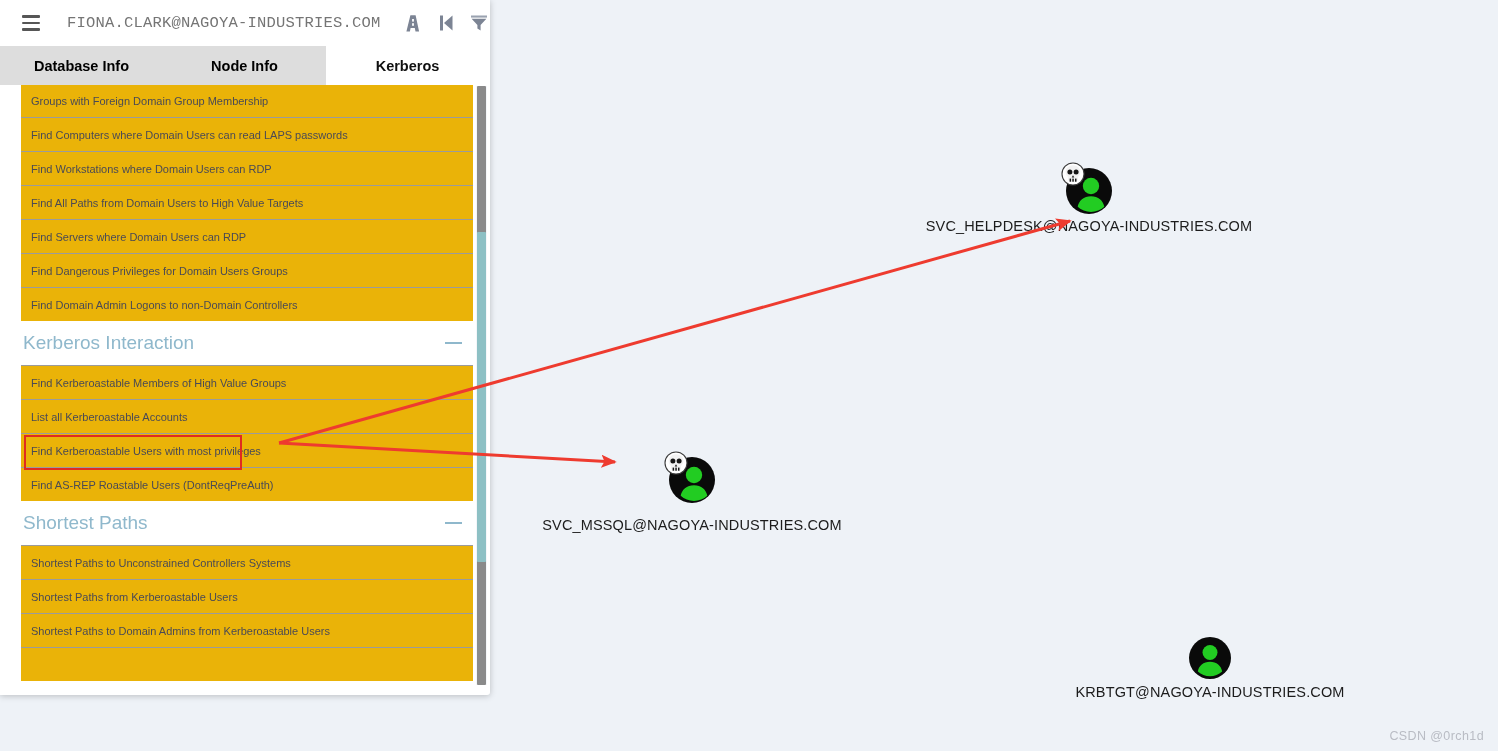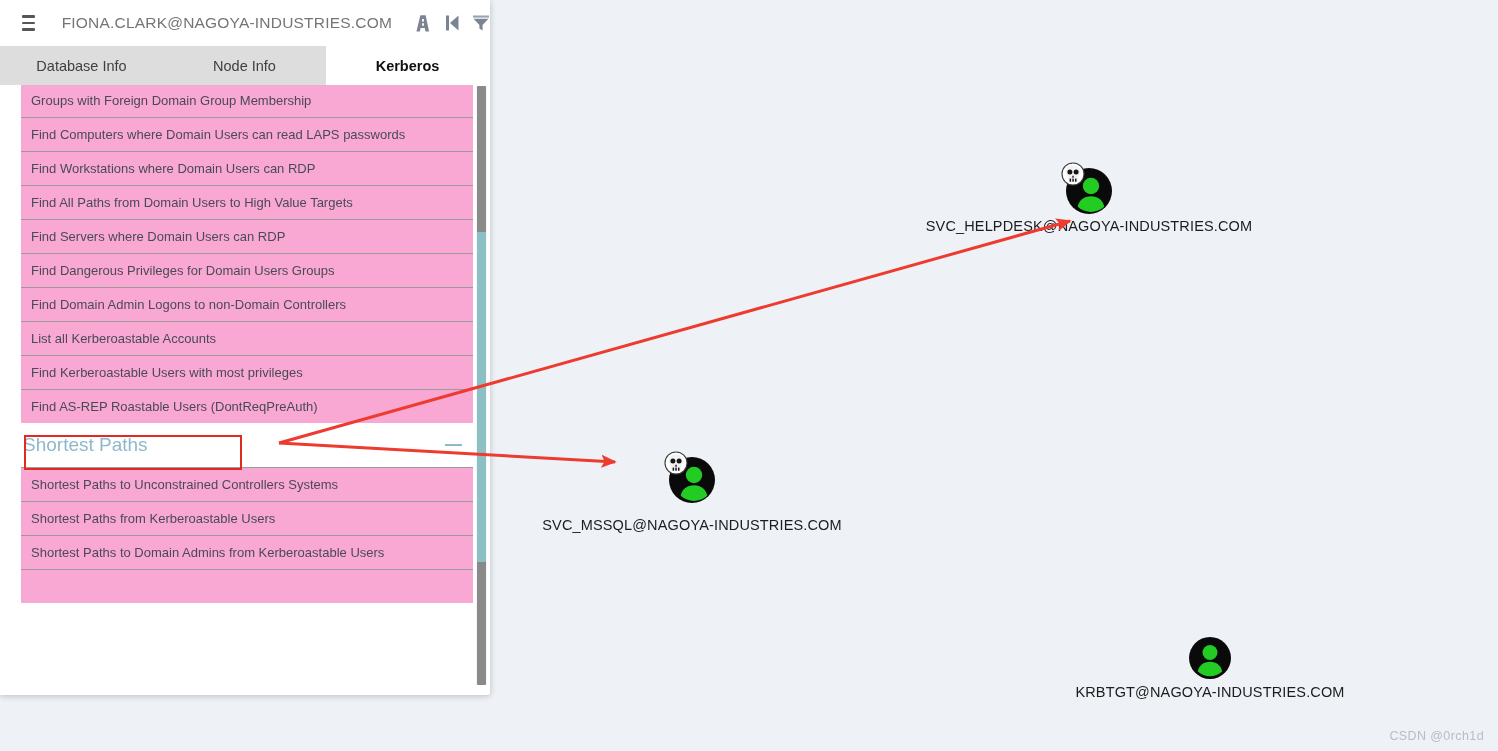--- a/index.html
+++ b/index.html
@@ -64,20 +64,21 @@
     border-bottom-right-radius: 3px;
   }
 
   #title-bar {
     position: absolute;
     left: 0; top: 0;
     width: 490px; height: 46px;
     display: flex;
     align-items: center;
     background: #ffffff;
+    font-family: Liberation Mono, monospace;
   }
   #hamburger-icon {
     width: 22px; height: 16px;
     margin-left: 22px;
     display: flex; flex-direction: column; justify-content: space-between;
     cursor: pointer;
   }
   #hamburger-icon i {
     display: block; height: 2.6px; background: #565656; border-radius: 1px;
   }
@@ -109,22 +110,22 @@
     height: 39px;
     display: flex;
     align-items: center;
     justify-content: center;
     font-size: 14.5px;
     cursor: pointer;
     user-select: none;
   }
   .tab.inactive {
     background: #dddddd;
-    color: #404040;
-    font-weight: normal;
+    color: #000000;
+    font-weight: bold;
   }
   .tab.active {
     background: #ffffff;
     color: #101010;
     font-weight: bold;
   }
 
   #list-viewport {
     position: absolute;
     left: 21px; top: 85px;
@@ -132,26 +133,26 @@
     overflow: hidden;
     background: #ffffff;
   }
   #list-inner {
     position: absolute;
     left: 0; top: -2px;
     width: 452px;
   }
   .q-item {
     height: 34px;
-    background: #f9a8d4;
+    background: #eab308;
     border-top: 1px solid #9b9b9b;
     display: flex;
     align-items: center;
     padding-left: 10px;
-    font-size: 13px;
+    font-size: 11px;
     color: #4a4a55;
     cursor: pointer;
   }
   .q-item:first-child { border-top: 1px solid #9b9b9b; }
   .q-header {
     height: 44px;
     display: flex;
     align-items: center;
     justify-content: space-between;
     padding: 0 11px 0 2px;
@@ -315,20 +316,25 @@
     <div id="list-inner">
 
       <div class="q-item">Groups with Foreign Domain Group Membership</div>
       <div class="q-item">Find Computers where Domain Users can read LAPS passwords</div>
       <div class="q-item">Find Workstations where Domain Users can RDP</div>
       <div class="q-item">Find All Paths from Domain Users to High Value Targets</div>
       <div class="q-item">Find Servers where Domain Users can RDP</div>
       <div class="q-item">Find Dangerous Privileges for Domain Users Groups</div>
       <div class="q-item">Find Domain Admin Logons to non-Domain Controllers</div>
 
+      <div class="q-header">
+        <span>Kerberos Interaction</span>
+        <span class="minus"></span>
+      </div>
+      <div class="q-item">Find Kerberoastable Members of High Value Groups</div>
       <div class="q-item">List all Kerberoastable Accounts</div>
       <div class="q-item">Find Kerberoastable Users with most privileges</div>
       <div class="q-item">Find AS-REP Roastable Users (DontReqPreAuth)</div>
 
       <div class="q-header">
         <span>Shortest Paths</span>
         <span class="minus"></span>
       </div>
       <div class="q-item">Shortest Paths to Unconstrained Controllers Systems</div>
       <div class="q-item">Shortest Paths from Kerberoastable Users</div>

